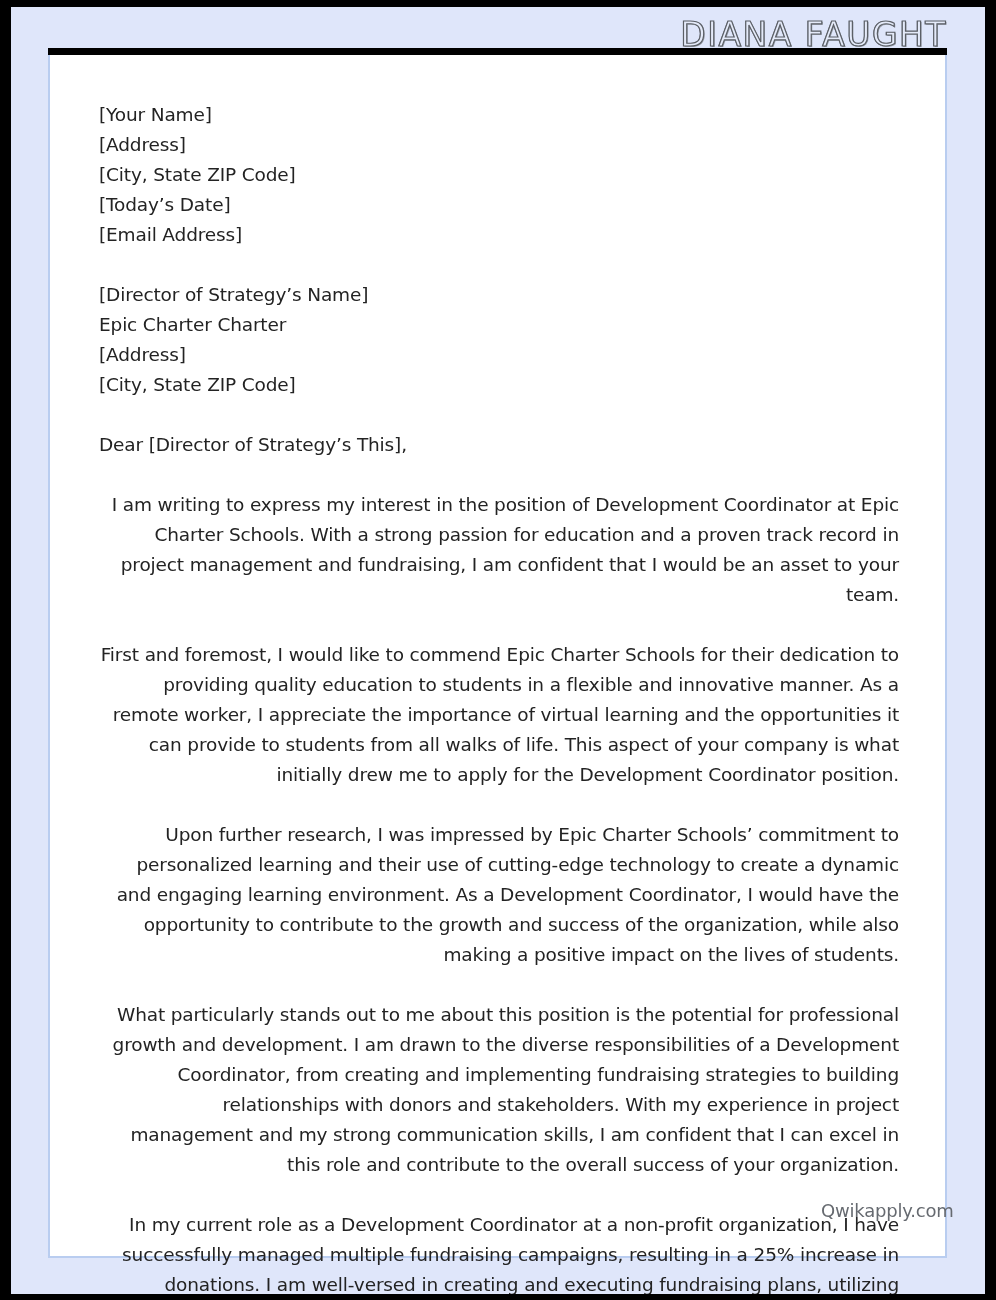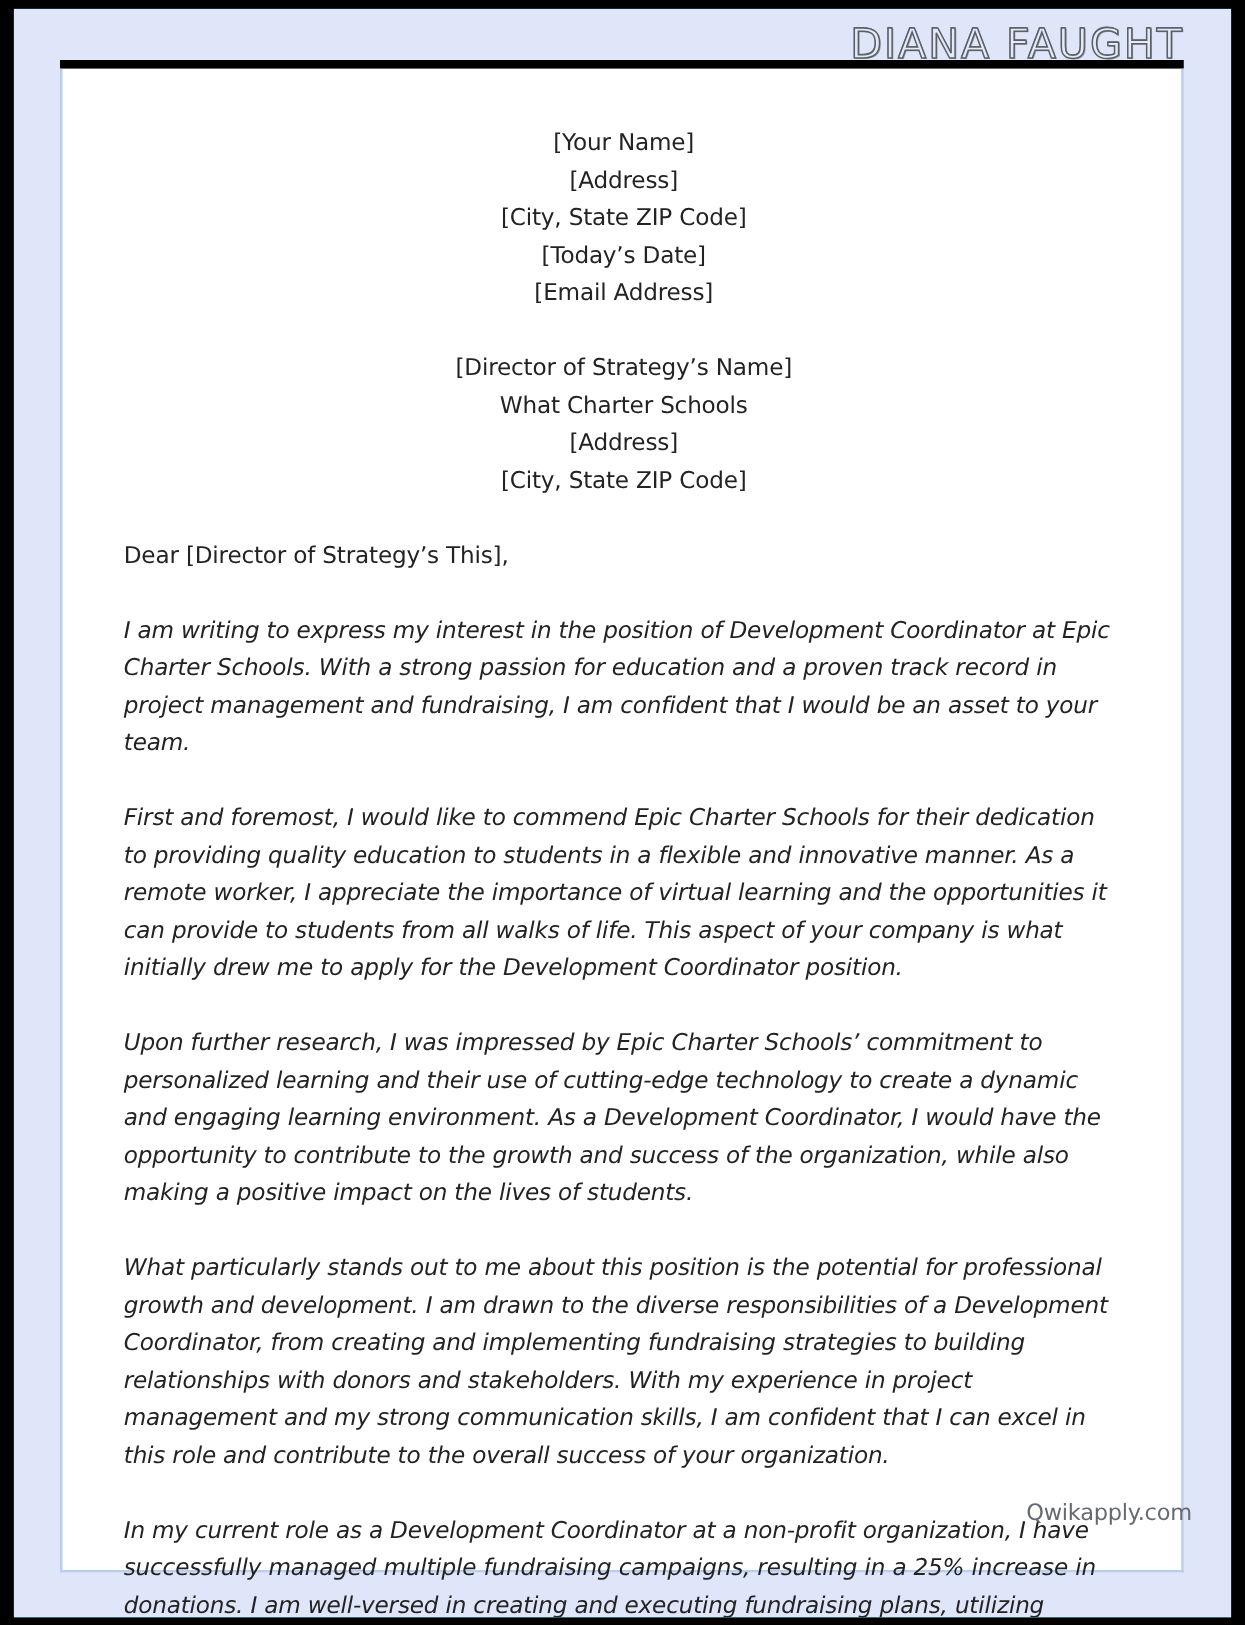--- a/index.html
+++ b/index.html
@@ -20,21 +20,21 @@
     position: absolute;
     left: 0;
     top: 0;
     width: 996px;
     height: 1300px;
     box-sizing: border-box;
     border-left: 11px solid #000000;
     border-right: 11px solid #000000;
     border-top: 7px solid #000000;
     border-bottom: 6px solid #000000;
-    background: #0f766e;
+    background: #a3a3a3;
     overflow: hidden;
   }
 
   
   .canvas {
     position: absolute;
     left: 0;
     top: 0;
     width: 974px;
     height: 1287px;
@@ -98,26 +98,24 @@
     top: 93px;
     width: 800px;
     font-family: "DejaVu Sans", "Liberation Sans", sans-serif;
     font-size: 18.5px;
     line-height: 30px;
     color: #232323;
     letter-spacing: -0.15px;
   }
   .letter-body .line {
     white-space: pre;
-    text-align: center;
   }
   .letter-body .para {
     margin: 16px 0 30px 0;
-    text-align: left;
-    font-style: italic;
+    text-align: right;
   }
   .letter-body .addr-block {
     margin: 0 0 30px 0;
   }
   .letter-body .addr-block .line {
     display: block;
   }
   .salutation {
     margin: 0 0 30px 0;
   }
@@ -153,21 +151,21 @@
       <div class="addr-block">
         <span class="line">[Your Name]</span>
         <span class="line">[Address]</span>
         <span class="line">[City, State ZIP Code]</span>
         <span class="line">[Today’s Date]</span>
         <span class="line">[Email Address]</span>
       </div>
 
       <div class="addr-block">
         <span class="line">[Director of Strategy’s Name]</span>
-        <span class="line">What Charter Schools</span>
+        <span class="line">Epic Charter Charter</span>
         <span class="line">[Address]</span>
         <span class="line">[City, State ZIP Code]</span>
       </div>
 
       <p class="salutation">Dear [Director of Strategy’s This],</p>
 
       <p class="para">I am writing to express my interest in the position of Development Coordinator at Epic Charter Schools. With a strong passion for education and a proven track record in project management and fundraising, I am confident that I would be an asset to your team.</p>
       <p class="para">First and foremost, I would like to commend Epic Charter Schools for their dedication to providing quality education to students in a flexible and innovative manner. As a remote worker, I appreciate the importance of virtual learning and the opportunities it can provide to students from all walks of life. This aspect of your company is what initially drew me to apply for the Development Coordinator position.</p>
       <p class="para">Upon further research, I was impressed by Epic Charter Schools’ commitment to personalized learning and their use of cutting-edge technology to create a dynamic and engaging learning environment. As a Development Coordinator, I would have the opportunity to contribute to the growth and success of the organization, while also making a positive impact on the lives of students.</p>
       <p class="para">What particularly stands out to me about this position is the potential for professional growth and development. I am drawn to the diverse responsibilities of a Development Coordinator, from creating and implementing fundraising strategies to building relationships with donors and stakeholders. With my experience in project management and my strong communication skills, I am confident that I can excel in this role and contribute to the overall success of your organization.</p>

